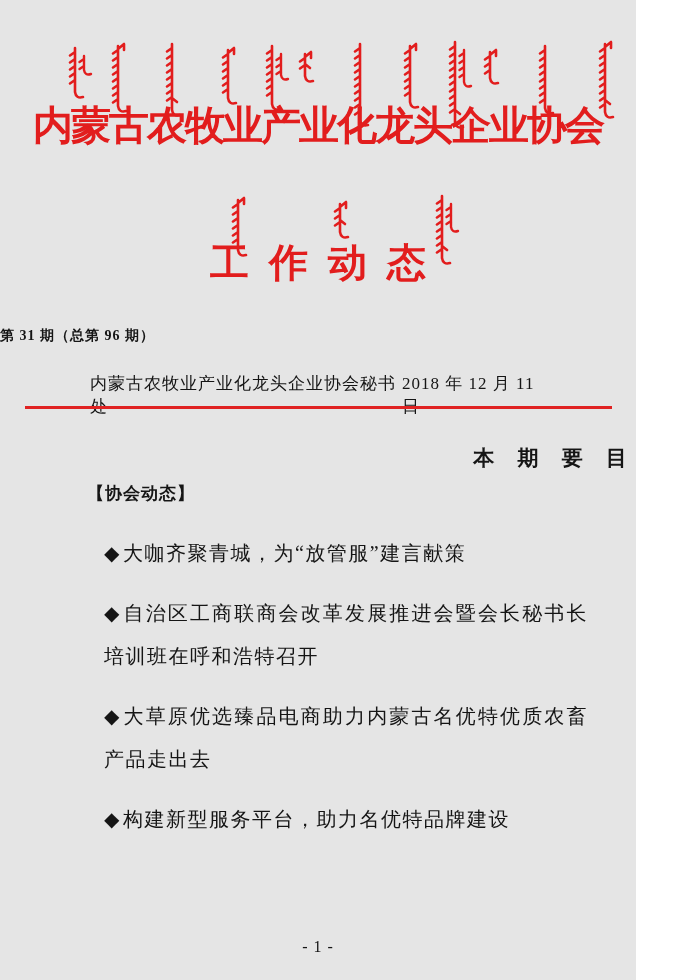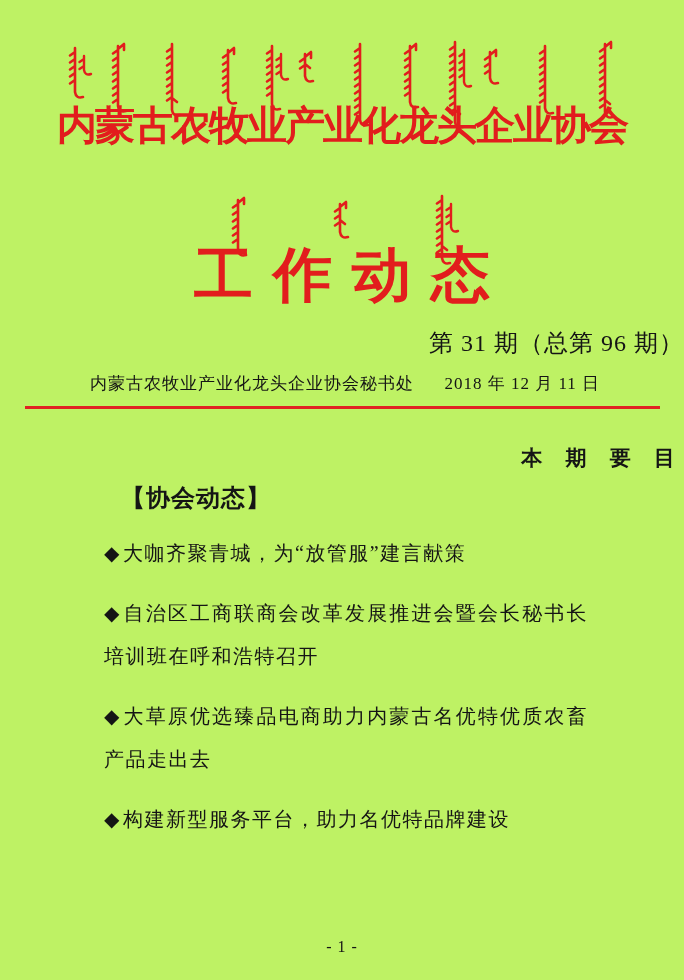--- a/index.html
+++ b/index.html
@@ -8,59 +8,58 @@
     --ink:#151515;
   }
   html,body{margin:0;padding:0;background:#ffffff;}
   body{
     width:684px;height:980px;
     font-family:"Liberation Serif","DejaVu Serif",serif;
     color:var(--ink);
     position:relative;
     overflow:hidden;
   }
-  .page{position:relative;width:684px;height:980px;background:#bef264;}
+  .page{position:relative;width:636px;height:980px;background:#e5e5e5;}
   .mongol-svg{position:absolute;left:0;pointer-events:none;}
   #mongol-top{top:36px;}
   #mongol-mid{top:190px;}
   .org-title{
     position:absolute;top:98px;left:0;width:100%;
     text-align:center;font-size:40px;font-weight:bold;
     color:var(--red);letter-spacing:-2px;white-space:nowrap;
   }
   .work-title{
     position:absolute;top:236px;left:0;width:100%;
-    text-align:center;font-size:59px;font-weight:bold;
+    text-align:center;font-size:39px;font-weight:bold;
     color:var(--red);letter-spacing:20px;text-indent:20px;white-space:nowrap;
   }
   .issue-line{
     position:absolute;top:327px;left:0;width:100%;
-    text-align:right;font-size:24px;font-weight:normal;
+    text-align:left;font-size:14px;font-weight:bold;
     letter-spacing:1px;
   }
   .pub-row{
     position:absolute;top:372px;left:90px;right:84px;
     display:flex;justify-content:space-between;align-items:baseline;
     font-size:17px;letter-spacing:1px;
   }
   .red-rule{
     position:absolute;top:406px;left:25px;right:24px;height:3px;
     background:var(--rule-red);
   }
   .toc-heading{
     position:absolute;top:444px;left:0;width:100%;
     text-align:right;font-size:21px;font-weight:bold;
     letter-spacing:9px;text-indent:9px;
   }
   .section-label{
     position:absolute;top:482px;left:87px;
-    font-size:24px;font-weight:bold;
+    font-size:17px;font-weight:bold;
     font-family:"Liberation Sans","DejaVu Sans",sans-serif;
     letter-spacing:1px;
-    margin-left:34px;
   }
   .toc-items{
     position:absolute;top:516px;left:88px;width:516px;
     font-size:20px;line-height:2.18;letter-spacing:1.5px;
     text-align:justify;
   }
   .toc-item{margin:16px;}
   .bullet{margin-right:2px;}
   .footer{
     position:absolute;top:938px;left:0;width:100%;

